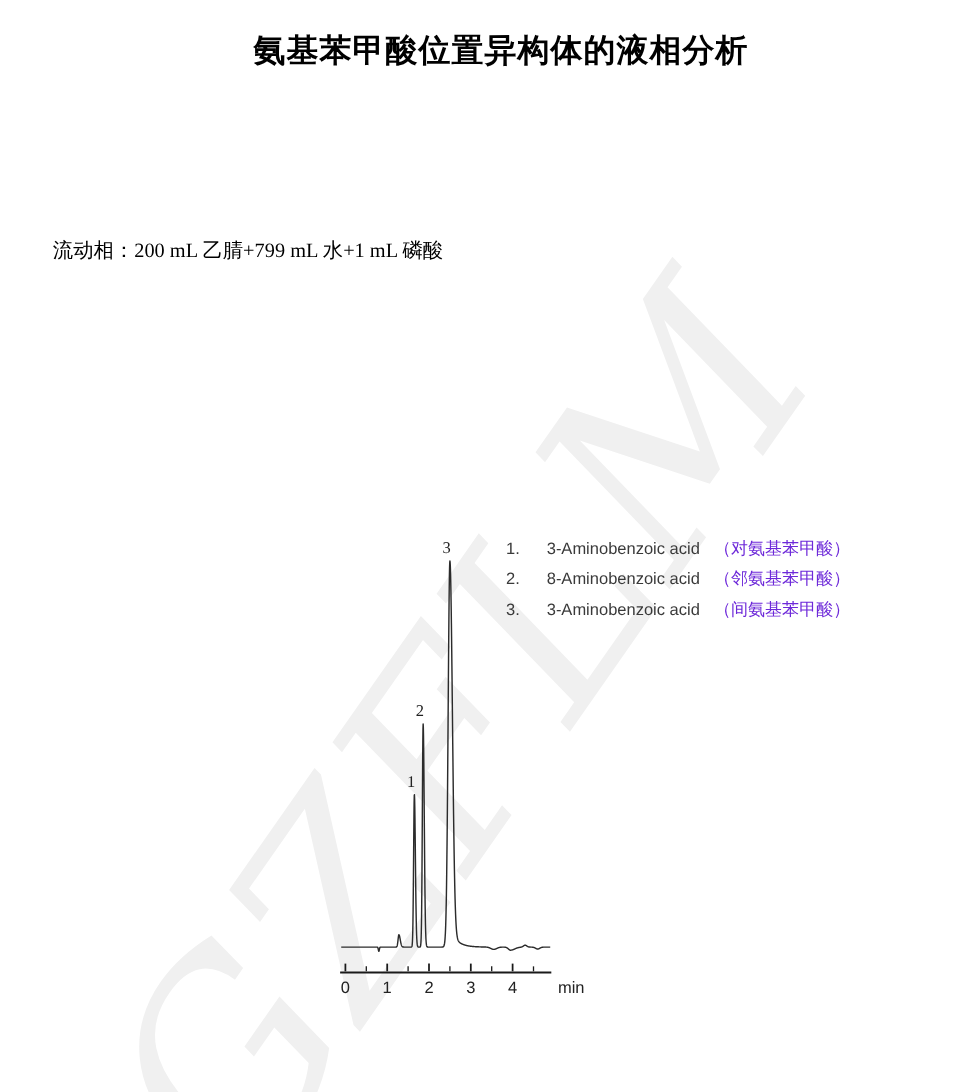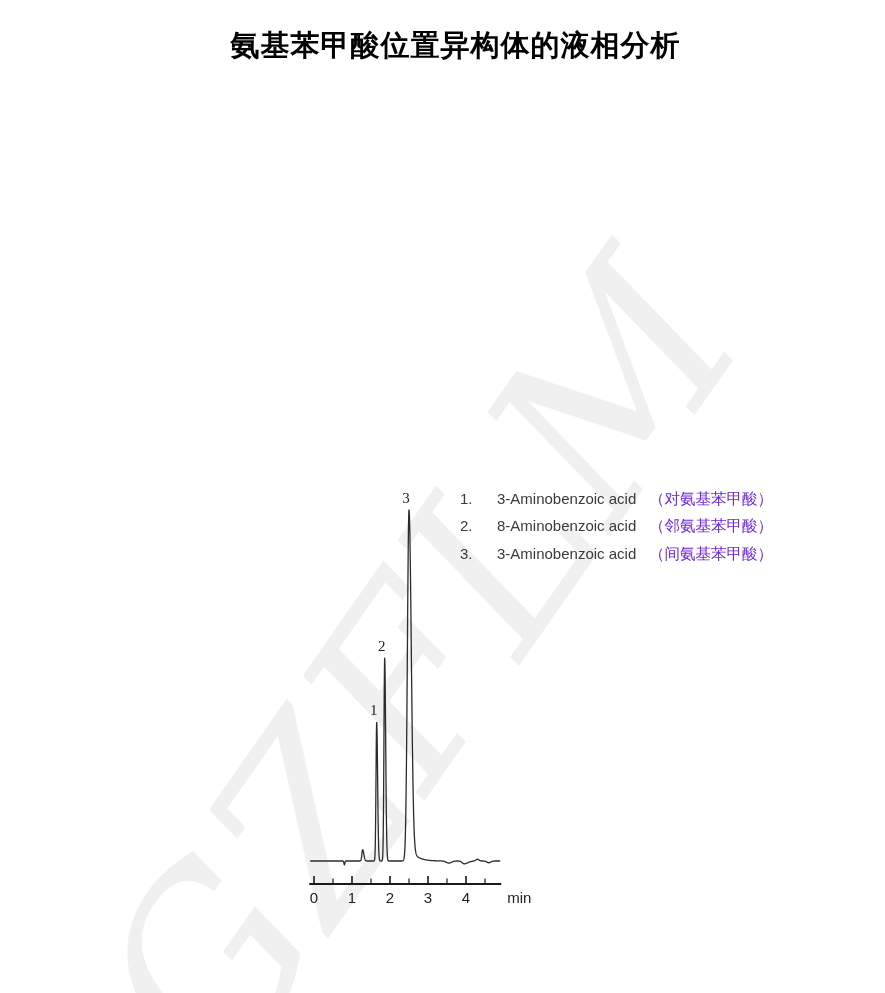--- a/index.html
+++ b/index.html
@@ -72,20 +72,21 @@
 </head>
 <body>
 
 <div id="page">
 
   <div id="watermark" style="color: rgb(240, 240, 240);">GZFLM</div>
 
   <div id="title">氨基苯甲酸位置异构体的液相分析</div>
 
   <div id="info">
+    <div>流动相：200 mL 乙腈+799 mL 水+1 mL 磷酸</div>
   </div>
 
   <svg id="plot" viewBox="0 0 340 450" xmlns="http://www.w3.org/2000/svg">
       <polyline points="10.20,391.00 10.35,391.00 10.50,391.00 10.66,391.00 10.81,391.00 10.96,391.00 11.11,391.00 11.26,391.00 11.42,391.00 11.57,391.00 11.72,391.00 11.87,391.00 12.02,391.00 12.18,391.00 12.33,391.00 12.48,391.00 12.63,391.00 12.78,391.00 12.94,391.00 13.09,391.00 13.24,391.00 13.39,391.00 13.54,391.00 13.70,391.00 13.85,391.00 14.00,391.00 14.15,391.00 14.30,391.00 14.46,391.00 14.61,391.00 14.76,391.00 14.91,391.00 15.06,391.00 15.22,391.00 15.37,391.00 15.52,391.00 15.67,391.00 15.82,391.00 15.98,391.00 16.13,391.00 16.28,391.00 16.43,391.00 16.58,391.00 16.74,391.00 16.89,391.00 17.04,391.00 17.19,391.00 17.34,391.00 17.50,391.00 17.65,391.00 17.80,391.00 17.95,391.00 18.10,391.00 18.26,391.00 18.41,391.00 18.56,391.00 18.71,391.00 18.86,391.00 19.02,391.00 19.17,391.00 19.32,391.00 19.47,391.00 19.62,391.00 19.78,391.00 19.93,391.00 20.08,391.00 20.23,391.00 20.38,391.00 20.54,391.00 20.69,391.00 20.84,391.00 20.99,391.00 21.14,391.00 21.30,391.00 21.45,391.00 21.60,391.00 21.75,391.00 21.90,391.00 22.06,391.00 22.21,391.00 22.36,391.00 22.51,391.00 22.66,391.00 22.82,391.00 22.97,391.00 23.12,391.00 23.27,391.00 23.42,391.00 23.58,391.00 23.73,391.00 23.88,391.00 24.03,391.00 24.18,391.00 24.34,391.00 24.49,391.00 24.64,391.00 24.79,391.00 24.94,391.00 25.10,391.00 25.25,391.00 25.40,391.00 25.55,391.00 25.70,391.00 25.86,391.00 26.01,391.00 26.16,391.00 26.31,391.00 26.46,391.00 26.62,391.00 26.77,391.00 26.92,391.00 27.07,391.00 27.22,391.00 27.38,391.00 27.53,391.00 27.68,391.00 27.83,391.00 27.98,391.00 28.14,391.00 28.29,391.00 28.44,391.00 28.59,391.00 28.74,391.00 28.90,391.00 29.05,391.00 29.20,391.00 29.35,391.00 29.50,391.00 29.66,391.00 29.81,391.00 29.96,391.00 30.11,391.00 30.26,391.00 30.42,391.00 30.57,391.00 30.72,391.00 30.87,391.00 31.02,391.00 31.18,391.00 31.33,391.00 31.48,391.00 31.63,391.00 31.78,391.00 31.94,391.00 32.09,391.00 32.24,391.00 32.39,391.00 32.54,391.00 32.70,391.00 32.85,391.00 33.00,391.00 33.15,391.00 33.30,391.00 33.46,391.00 33.61,391.00 33.76,391.00 33.91,391.00 34.06,391.00 34.22,391.00 34.37,391.00 34.52,391.00 34.67,391.00 34.82,391.00 34.98,391.00 35.13,391.00 35.28,391.00 35.43,391.00 35.58,391.00 35.74,391.00 35.89,391.00 36.04,391.00 36.19,391.00 36.34,391.00 36.50,391.00 36.65,391.00 36.80,391.00 36.95,391.00 37.10,391.00 37.26,391.00 37.41,391.00 37.56,391.00 37.71,391.00 37.86,391.00 38.02,391.00 38.17,391.00 38.32,391.00 38.47,391.00 38.62,391.00 38.78,391.00 38.93,391.00 39.08,391.00 39.23,391.00 39.38,391.00 39.54,391.00 39.69,391.00 39.84,391.00 39.99,391.00 40.14,391.00 40.30,391.00 40.45,391.00 40.60,391.00 40.75,391.00 40.90,391.00 41.06,391.00 41.21,391.00 41.36,391.00 41.51,391.00 41.66,391.00 41.82,391.00 41.97,391.00 42.12,391.00 42.27,391.00 42.42,391.00 42.58,391.00 42.73,391.00 42.88,391.01 43.03,391.04 43.18,391.11 43.34,391.25 43.49,391.52 43.64,391.96 43.79,392.59 43.94,393.34 44.10,394.09 44.25,394.65 44.40,394.86 44.55,394.65 44.70,394.09 44.86,393.34 45.01,392.59 45.16,391.96 45.31,391.52 45.46,391.25 45.62,391.11 45.77,391.04 45.92,391.01 46.07,391.00 46.22,391.00 46.38,391.00 46.53,391.00 46.68,391.00 46.83,391.00 46.98,391.00 47.14,391.00 47.29,391.00 47.44,391.00 47.59,391.00 47.74,391.00 47.90,391.00 48.05,391.00 48.20,391.00 48.35,391.00 48.50,391.00 48.66,391.00 48.81,391.00 48.96,391.00 49.11,391.00 49.26,391.00 49.42,391.00 49.57,391.00 49.72,391.00 49.87,391.00 50.02,391.00 50.18,391.00 50.33,391.00 50.48,391.00 50.63,391.00 50.78,391.00 50.94,391.00 51.09,391.00 51.24,391.00 51.39,391.00 51.54,391.00 51.70,391.00 51.85,391.00 52.00,391.00 52.15,391.00 52.30,391.00 52.46,391.00 52.61,391.00 52.76,391.00 52.91,391.00 53.06,391.00 53.22,391.00 53.37,391.00 53.52,391.00 53.67,391.00 53.82,391.00 53.98,391.00 54.13,391.00 54.28,391.00 54.43,391.00 54.58,391.00 54.74,391.00 54.89,391.00 55.04,391.00 55.19,391.00 55.34,391.00 55.50,391.00 55.65,391.00 55.80,391.00 55.95,391.00 56.10,391.00 56.26,391.00 56.41,391.00 56.56,391.00 56.71,391.00 56.86,391.00 57.02,391.00 57.17,391.00 57.32,391.00 57.47,391.00 57.62,391.00 57.78,391.00 57.93,391.00 58.08,391.00 58.23,391.00 58.38,391.00 58.54,391.00 58.69,391.00 58.84,391.00 58.99,391.00 59.14,391.00 59.30,391.00 59.45,391.00 59.60,391.00 59.75,390.99 59.90,390.98 60.06,390.97 60.21,390.93 60.36,390.88 60.51,390.78 60.66,390.62 60.82,390.37 60.97,390.00 61.12,389.48 61.27,388.78 61.42,387.88 61.58,386.78 61.73,385.53 61.88,384.19 62.03,382.84 62.18,381.62 62.34,380.63 62.49,379.99 62.64,379.77 62.79,379.86 62.94,380.11 63.10,380.53 63.25,381.09 63.40,381.76 63.55,382.52 63.70,383.34 63.86,384.19 64.01,385.03 64.16,385.86 64.31,386.64 64.46,387.35 64.62,388.00 64.77,388.57 64.92,389.06 65.07,389.48 65.22,389.83 65.38,390.11 65.53,390.33 65.68,390.51 65.83,390.64 65.98,390.74 66.14,390.82 66.29,390.88 66.44,390.91 66.59,390.94 66.74,390.96 66.90,390.98 67.05,390.98 67.20,390.99 67.35,390.99 67.50,391.00 67.66,391.00 67.81,391.00 67.96,391.00 68.11,391.00 68.26,391.00 68.42,391.00 68.57,391.00 68.72,391.00 68.87,391.00 69.02,391.00 69.18,391.00 69.33,391.00 69.48,391.00 69.63,391.00 69.78,391.00 69.94,391.00 70.09,391.00 70.24,391.00 70.39,391.00 70.54,391.00 70.70,391.00 70.85,391.00 71.00,391.00 71.15,391.00 71.30,391.00 71.46,391.00 71.61,391.00 71.76,391.00 71.91,391.00 72.06,391.00 72.22,391.00 72.37,391.00 72.52,391.00 72.67,391.00 72.82,391.00 72.98,391.00 73.13,391.00 73.28,391.00 73.43,391.00 73.58,391.00 73.74,390.99 73.89,390.97 74.04,390.93 74.19,390.83 74.34,390.63 74.50,390.23 74.65,389.46 74.80,388.07 74.95,385.69 75.10,381.86 75.26,376.03 75.41,367.65 75.56,356.34 75.71,342.03 75.86,325.14 76.02,306.69 76.17,288.28 76.32,271.88 76.47,259.52 76.62,252.86 76.78,252.49 76.93,256.28 77.08,263.56 77.23,273.75 77.38,286.08 77.54,299.69 77.69,313.70 77.84,327.36 77.99,340.04 78.14,351.32 78.30,360.94 78.45,368.85 78.60,375.13 78.75,379.94 78.90,383.50 79.06,386.06 79.21,387.83 79.36,389.02 79.51,389.80 79.66,390.29 79.82,390.59 79.97,390.77 80.12,390.88 80.27,390.94 80.42,390.97 80.58,390.98 80.73,390.99 80.88,391.00 81.03,391.00 81.18,391.00 81.34,391.00 81.49,390.99 81.64,390.97 81.79,390.93 81.94,390.85 82.10,390.66 82.25,390.30 82.40,389.61 82.55,388.36 82.70,386.21 82.86,382.66 83.01,377.11 83.16,368.88 83.31,357.30 83.46,341.88 83.62,322.51 83.77,299.64 83.92,274.42 84.07,248.69 84.22,224.81 84.38,205.33 84.53,192.57 84.68,188.12 84.83,190.51 84.98,197.50 85.14,208.62 85.29,223.12 85.44,240.08 85.59,258.50 85.74,277.40 85.90,295.87 86.05,313.21 86.20,328.87 86.35,342.54 86.50,354.09 86.66,363.54 86.81,371.05 86.96,376.85 87.11,381.19 87.26,384.36 87.42,386.61 87.57,388.17 87.72,389.22 87.87,389.90 88.02,390.34 88.18,390.61 88.33,390.78 88.48,390.88 88.63,390.93 88.78,390.96 88.94,390.98 89.09,390.99 89.24,391.00 89.39,391.00 89.54,391.00 89.70,391.00 89.85,391.00 90.00,391.00 90.15,391.00 90.30,391.00 90.46,391.00 90.61,391.00 90.76,391.00 90.91,391.00 91.06,391.00 91.22,391.00 91.37,391.00 91.52,391.00 91.67,391.00 91.82,391.00 91.98,391.00 92.13,391.00 92.28,391.00 92.43,391.00 92.58,391.00 92.74,391.00 92.89,391.00 93.04,391.00 93.19,391.00 93.34,391.00 93.50,391.00 93.65,391.00 93.80,391.00 93.95,391.00 94.10,391.00 94.26,391.00 94.41,391.00 94.56,391.00 94.71,391.00 94.86,391.00 95.02,391.00 95.17,391.00 95.32,391.00 95.47,391.00 95.62,391.00 95.78,391.00 95.93,391.00 96.08,391.00 96.23,391.00 96.38,391.00 96.54,391.00 96.69,391.00 96.84,391.00 96.99,391.00 97.14,391.00 97.30,391.00 97.45,391.00 97.60,391.00 97.75,391.00 97.90,391.00 98.06,391.00 98.21,391.00 98.36,391.00 98.51,391.00 98.66,391.00 98.82,391.00 98.97,391.00 99.12,391.00 99.27,391.00 99.42,391.00 99.58,391.00 99.73,391.00 99.88,391.00 100.03,391.00 100.18,391.00 100.34,391.00 100.49,391.00 100.64,391.00 100.79,391.00 100.94,391.00 101.10,391.00 101.25,391.00 101.40,391.00 101.55,390.99 101.70,390.99 101.86,390.98 102.01,390.98 102.16,390.96 102.31,390.95 102.46,390.92 102.62,390.88 102.77,390.83 102.92,390.75 103.07,390.65 103.22,390.50 103.38,390.29 103.53,390.02 103.68,389.64 103.83,389.14 103.98,388.49 104.14,387.62 104.29,386.51 104.44,385.08 104.59,383.26 104.74,380.97 104.90,378.13 105.05,374.64 105.20,370.38 105.35,365.25 105.50,359.13 105.66,351.91 105.81,343.50 105.96,333.79 106.11,322.72 106.26,310.25 106.42,296.36 106.57,281.08 106.72,264.48 106.87,246.70 107.02,227.90 107.18,208.32 107.33,188.24 107.48,167.98 107.63,147.91 107.78,128.42 107.94,109.94 108.09,92.87 108.24,77.62 108.39,64.57 108.54,54.04 108.70,46.31 108.85,41.59 109.00,40.00 109.15,40.75 109.30,42.99 109.46,46.72 109.61,51.88 109.76,58.44 109.91,66.31 110.06,75.41 110.22,85.62 110.37,96.83 110.52,108.91 110.67,121.72 110.82,135.11 110.98,148.93 111.13,163.04 111.28,177.30 111.43,191.56 111.58,205.70 111.74,219.59 111.89,233.13 112.04,246.22 112.19,258.78 112.34,270.75 112.50,282.07 112.65,292.70 112.80,302.62 112.95,311.82 113.10,320.30 113.26,328.06 113.41,335.12 113.56,341.52 113.71,347.27 113.86,352.42 114.02,357.00 114.17,361.06 114.32,364.64 114.47,367.78 114.62,370.52 114.78,372.90 114.93,374.96 115.08,376.73 115.23,378.26 115.38,379.57 115.54,380.69 115.69,381.64 115.84,382.46 115.99,383.15 116.14,383.74 116.30,384.25 116.45,384.68 116.60,385.05 116.75,385.37 116.90,385.65 117.06,385.89 117.21,386.11 117.36,386.30 117.51,386.47 117.66,386.62 117.82,386.77 117.97,386.90 118.12,387.02 118.27,387.13 118.42,387.24 118.58,387.34 118.73,387.44 118.88,387.53 119.03,387.62 119.18,387.70 119.34,387.79 119.49,387.87 119.64,387.95 119.79,388.02 119.94,388.10 120.10,388.17 120.25,388.24 120.40,388.31 120.55,388.37 120.70,388.44 120.86,388.50 121.01,388.56 121.16,388.62 121.31,388.68 121.46,388.74 121.62,388.80 121.77,388.85 121.92,388.90 122.07,388.96 122.22,389.01 122.38,389.06 122.53,389.10 122.68,389.15 122.83,389.20 122.98,389.24 123.14,389.28 123.29,389.33 123.44,389.37 123.59,389.41 123.74,389.45 123.90,389.49 124.05,389.52 124.20,389.56 124.35,389.59 124.50,389.63 124.66,389.66 124.81,389.70 124.96,389.73 125.11,389.76 125.26,389.79 125.42,389.82 125.57,389.85 125.72,389.88 125.87,389.91 126.02,389.93 126.18,389.96 126.33,389.98 126.48,390.01 126.63,390.03 126.78,390.06 126.94,390.08 127.09,390.10 127.24,390.13 127.39,390.15 127.54,390.17 127.70,390.19 127.85,390.21 128.00,390.23 128.15,390.25 128.30,390.27 128.46,390.28 128.61,390.30 128.76,390.32 128.91,390.34 129.06,390.35 129.22,390.37 129.37,390.38 129.52,390.40 129.67,390.41 129.82,390.43 129.98,390.44 130.13,390.46 130.28,390.47 130.43,390.48 130.58,390.50 130.74,390.51 130.89,390.52 131.04,390.53 131.19,390.54 131.34,390.56 131.50,390.57 131.65,390.58 131.80,390.59 131.95,390.60 132.10,390.61 132.26,390.62 132.41,390.63 132.56,390.64 132.71,390.64 132.86,390.65 133.02,390.66 133.17,390.67 133.32,390.68 133.47,390.69 133.62,390.69 133.78,390.70 133.93,390.71 134.08,390.72 134.23,390.72 134.38,390.73 134.54,390.74 134.69,390.74 134.84,390.75 134.99,390.76 135.14,390.76 135.30,390.77 135.45,390.77 135.60,390.78 135.75,390.78 135.90,390.79 136.06,390.80 136.21,390.80 136.36,390.81 136.51,390.81 136.66,390.81 136.82,390.82 136.97,390.82 137.12,390.83 137.27,390.83 137.42,390.84 137.58,390.84 137.73,390.84 137.88,390.85 138.03,390.85 138.18,390.86 138.34,390.86 138.49,390.86 138.64,390.87 138.79,390.87 138.94,390.87 139.10,390.88 139.25,390.88 139.40,390.89 139.55,390.89 139.70,390.89 139.86,390.90 140.01,390.90 140.16,390.91 140.31,390.91 140.46,390.91 140.62,390.92 140.77,390.93 140.92,390.93 141.07,390.94 141.22,390.95 141.38,390.95 141.53,390.96 141.68,390.97 141.83,390.98 141.98,390.99 142.14,391.01 142.29,391.02 142.44,391.04 142.59,391.06 142.74,391.08 142.90,391.10 143.05,391.12 143.20,391.15 143.35,391.18 143.50,391.21 143.66,391.24 143.81,391.28 143.96,391.32 144.11,391.36 144.26,391.41 144.42,391.46 144.57,391.51 144.72,391.56 144.87,391.62 145.02,391.68 145.18,391.74 145.33,391.81 145.48,391.88 145.63,391.95 145.78,392.02 145.94,392.09 146.09,392.17 146.24,392.24 146.39,392.31 146.54,392.39 146.70,392.46 146.85,392.53 147.00,392.60 147.15,392.66 147.30,392.73 147.46,392.79 147.61,392.84 147.76,392.89 147.91,392.94 148.06,392.98 148.22,393.01 148.37,393.04 148.52,393.06 148.67,393.07 148.82,393.08 148.98,393.08 149.13,393.07 149.28,393.06 149.43,393.04 149.58,393.02 149.74,392.98 149.89,392.94 150.04,392.90 150.19,392.85 150.34,392.80 150.50,392.74 150.65,392.68 150.80,392.61 150.95,392.55 151.10,392.48 151.26,392.41 151.41,392.33 151.56,392.26 151.71,392.19 151.86,392.12 152.02,392.05 152.17,391.98 152.32,391.91 152.47,391.84 152.62,391.78 152.78,391.72 152.93,391.66 153.08,391.60 153.23,391.55 153.38,391.50 153.54,391.45 153.69,391.41 153.84,391.36 153.99,391.33 154.14,391.29 154.30,391.26 154.45,391.23 154.60,391.20 154.75,391.18 154.90,391.16 155.06,391.14 155.21,391.12 155.36,391.10 155.51,391.09 155.66,391.08 155.82,391.06 155.97,391.05 156.12,391.05 156.27,391.04 156.42,391.03 156.58,391.03 156.73,391.02 156.88,391.02 157.03,391.02 157.18,391.01 157.34,391.01 157.49,391.01 157.64,391.01 157.79,391.01 157.94,391.02 158.10,391.02 158.25,391.02 158.40,391.03 158.55,391.04 158.70,391.05 158.86,391.06 159.01,391.07 159.16,391.09 159.31,391.11 159.46,391.14 159.62,391.17 159.77,391.21 159.92,391.25 160.07,391.29 160.22,391.35 160.38,391.41 160.53,391.48 160.68,391.55 160.83,391.64 160.98,391.73 161.14,391.83 161.29,391.94 161.44,392.05 161.59,392.17 161.74,392.30 161.90,392.43 162.05,392.56 162.20,392.70 162.35,392.84 162.50,392.97 162.66,393.10 162.81,393.23 162.96,393.34 163.11,393.45 163.26,393.55 163.42,393.63 163.57,393.70 163.72,393.75 163.87,393.79 164.02,393.80 164.18,393.81 164.33,393.80 164.48,393.79 164.63,393.78 164.78,393.76 164.94,393.74 165.09,393.71 165.24,393.68 165.39,393.65 165.54,393.61 165.70,393.57 165.85,393.52 166.00,393.48 166.15,393.43 166.30,393.37 166.46,393.32 166.61,393.26 166.76,393.20 166.91,393.13 167.06,393.07 167.22,393.01 167.37,392.94 167.52,392.87 167.67,392.80 167.82,392.74 167.98,392.67 168.13,392.60 168.28,392.53 168.43,392.47 168.58,392.40 168.74,392.33 168.89,392.27 169.04,392.21 169.19,392.14 169.34,392.08 169.50,392.02 169.65,391.97 169.80,391.91 169.95,391.86 170.10,391.81 170.26,391.76 170.41,391.71 170.56,391.66 170.71,391.62 170.86,391.58 171.02,391.54 171.17,391.50 171.32,391.46 171.47,391.43 171.62,391.39 171.78,391.36 171.93,391.33 172.08,391.31 172.23,391.28 172.38,391.25 172.54,391.23 172.69,391.20 172.84,391.18 172.99,391.16 173.14,391.13 173.30,391.10 173.45,391.08 173.60,391.05 173.75,391.01 173.90,390.98 174.06,390.93 174.21,390.89 174.36,390.84 174.51,390.78 174.66,390.71 174.82,390.64 174.97,390.56 175.12,390.47 175.27,390.38 175.42,390.28 175.58,390.17 175.73,390.07 175.88,389.96 176.03,389.85 176.18,389.74 176.34,389.64 176.49,389.55 176.64,389.46 176.79,389.39 176.94,389.33 177.10,389.29 177.25,389.26 177.40,389.25 177.55,389.26 177.70,389.28 177.86,389.33 178.01,389.38 178.16,389.45 178.31,389.54 178.46,389.63 178.62,389.73 178.77,389.83 178.92,389.94 179.07,390.04 179.22,390.15 179.38,390.25 179.53,390.34 179.68,390.43 179.83,390.51 179.98,390.59 180.14,390.65 180.29,390.71 180.44,390.76 180.59,390.81 180.74,390.84 180.90,390.88 181.05,390.90 181.20,390.92 181.35,390.94 181.50,390.96 181.66,390.97 181.81,390.98 181.96,390.98 182.11,390.99 182.26,390.99 182.42,391.00 182.57,391.00 182.72,391.01 182.87,391.01 183.02,391.02 183.18,391.02 183.33,391.03 183.48,391.03 183.63,391.04 183.78,391.05 183.94,391.07 184.09,391.08 184.24,391.10 184.39,391.12 184.54,391.14 184.70,391.17 184.85,391.20 185.00,391.24 185.15,391.28 185.30,391.32 185.46,391.37 185.61,391.43 185.76,391.49 185.91,391.55 186.06,391.62 186.22,391.70 186.37,391.77 186.52,391.85 186.67,391.94 186.82,392.02 186.98,392.11 187.13,392.19 187.28,392.27 187.43,392.35 187.58,392.43 187.74,392.50 187.89,392.56 188.04,392.62 188.19,392.67 188.34,392.71 188.50,392.73 188.65,392.75 188.80,392.75 188.95,392.75 189.10,392.73 189.26,392.71 189.41,392.67 189.56,392.62 189.71,392.56 189.86,392.50 190.02,392.43 190.17,392.35 190.32,392.27 190.47,392.19 190.62,392.11 190.78,392.02 190.93,391.94 191.08,391.85 191.23,391.77 191.38,391.70 191.54,391.62 191.69,391.55 191.84,391.49 191.99,391.43 192.14,391.37 192.30,391.32 192.45,391.28 192.60,391.24 192.75,391.20 192.90,391.17 193.06,391.14 193.21,391.12 193.36,391.10 193.51,391.08 193.66,391.07 193.82,391.05 193.97,391.04 194.12,391.03 194.27,391.03 194.42,391.02 194.58,391.02 194.73,391.01 194.88,391.01 195.03,391.01 195.18,391.01 195.34,391.00 195.49,391.00 195.64,391.00 195.79,391.00 195.94,391.00 196.10,391.00 196.25,391.00 196.40,391.00 196.55,391.00 196.70,391.00 196.86,391.00 197.01,391.00 197.16,391.00 197.31,391.00 197.46,391.00 197.62,391.00 197.77,391.00 197.92,391.00 198.07,391.00 198.22,391.00 198.38,391.00 198.53,391.00 198.68,391.00 198.83,391.00 198.98,391.00 199.14,391.00 199.29,391.00 199.44,391.00 199.59,391.00 199.74,391.00 199.90,391.00 200.05,391.00 200.20,391.00" fill="none" stroke="#2b2b2b" stroke-width="1.3" stroke-linejoin="round"></polyline>
       <g>
         <line x1="9.2" y1="414" x2="201.20000000000002" y2="414" stroke="#1a1a1a" stroke-width="1.8"></line>
         <line x1="14" x2="14" y1="413" y2="406" stroke="#1a1a1a" stroke-width="1.6"></line>
         <line x1="33" x2="33" y1="413" y2="408.5" stroke="#1a1a1a" stroke-width="1.2"></line>
         <line x1="52" x2="52" y1="413" y2="406" stroke="#1a1a1a" stroke-width="1.6"></line>
         <line x1="71" x2="71" y1="413" y2="408.5" stroke="#1a1a1a" stroke-width="1.2"></line>

